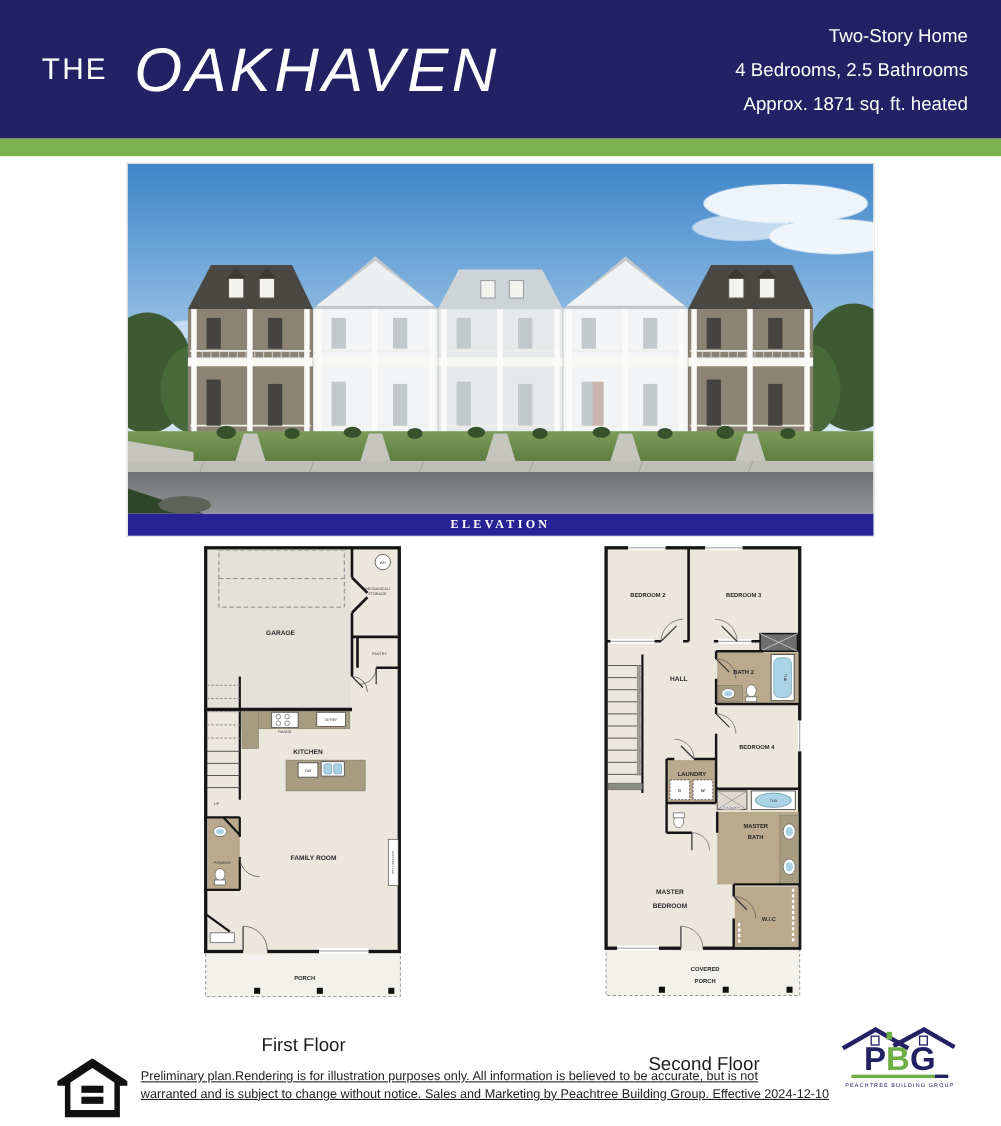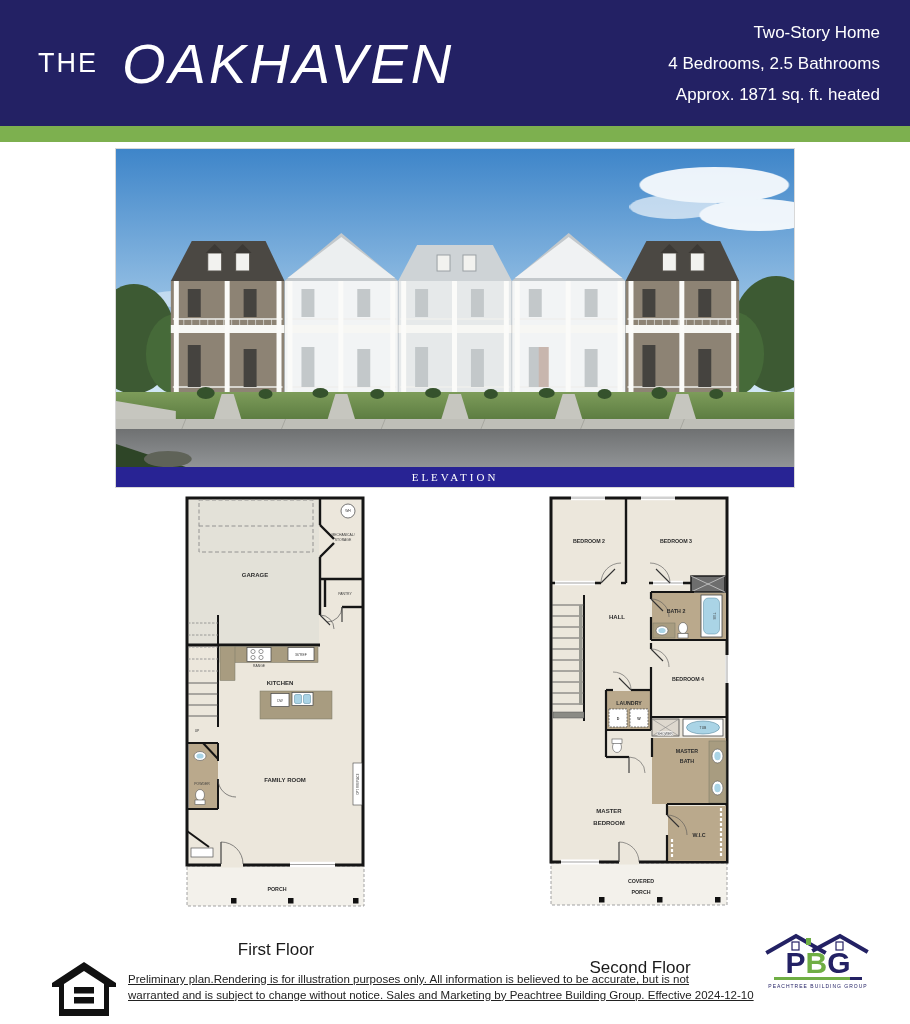--- a/index.html
+++ b/index.html
@@ -22,21 +22,21 @@
   .green-stripe { position:absolute; left:0; top:126px; width:910px; height:16px; background:#7db04f; }
   
   .elevation {
     position:absolute; left:115px; top:148px; width:680px; height:340px;
     display:flex; flex-direction:column; border:1px solid #d8d8d8;
   }
   .elevation svg { display:block; width:678px; height:318px; }
   .elevation-caption {
     height:20px; background:#282394; color:#ffffff;
     font-family:"Liberation Serif", serif; font-size:11px; letter-spacing:3px;
-    display:flex; align-items:center; justify-content:center;
+    display:flex; align-items:center; justify-content:center;font-weight:bold;
   }
   
   .plan { position:absolute; top:495px; width:182px; height:420px; }
   #plan-first { left:185px; }
   #plan-second { left:549px; }
   .plan svg { display:block; width:182px; height:420px; }
   .plan-caption {
     position:absolute; top:940px; width:182px; text-align:center;
     font-size:17px; color:#1a1a1a;
   }

